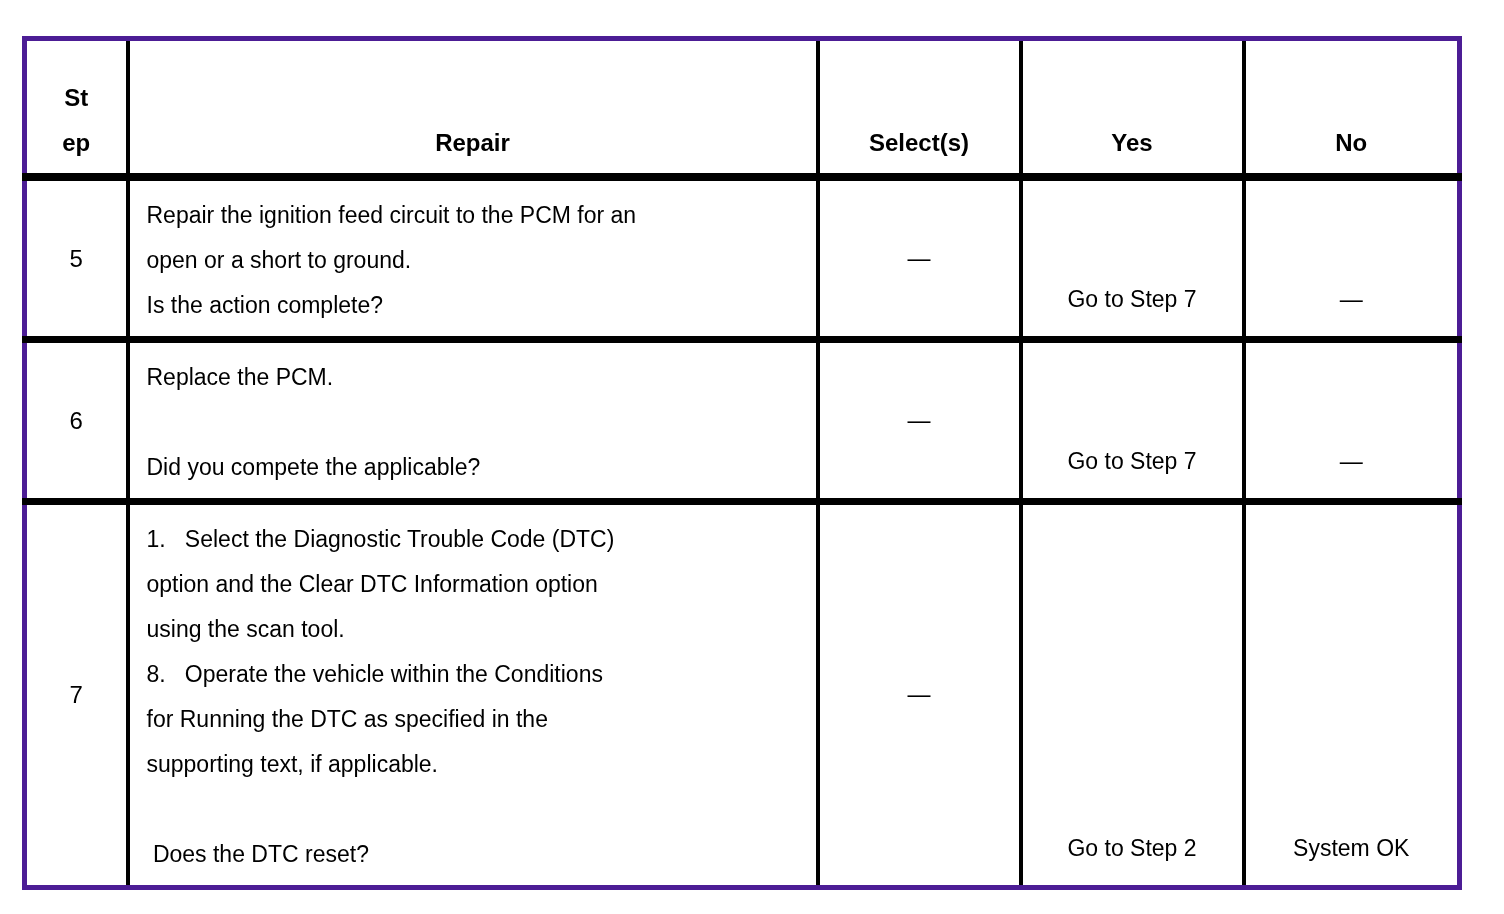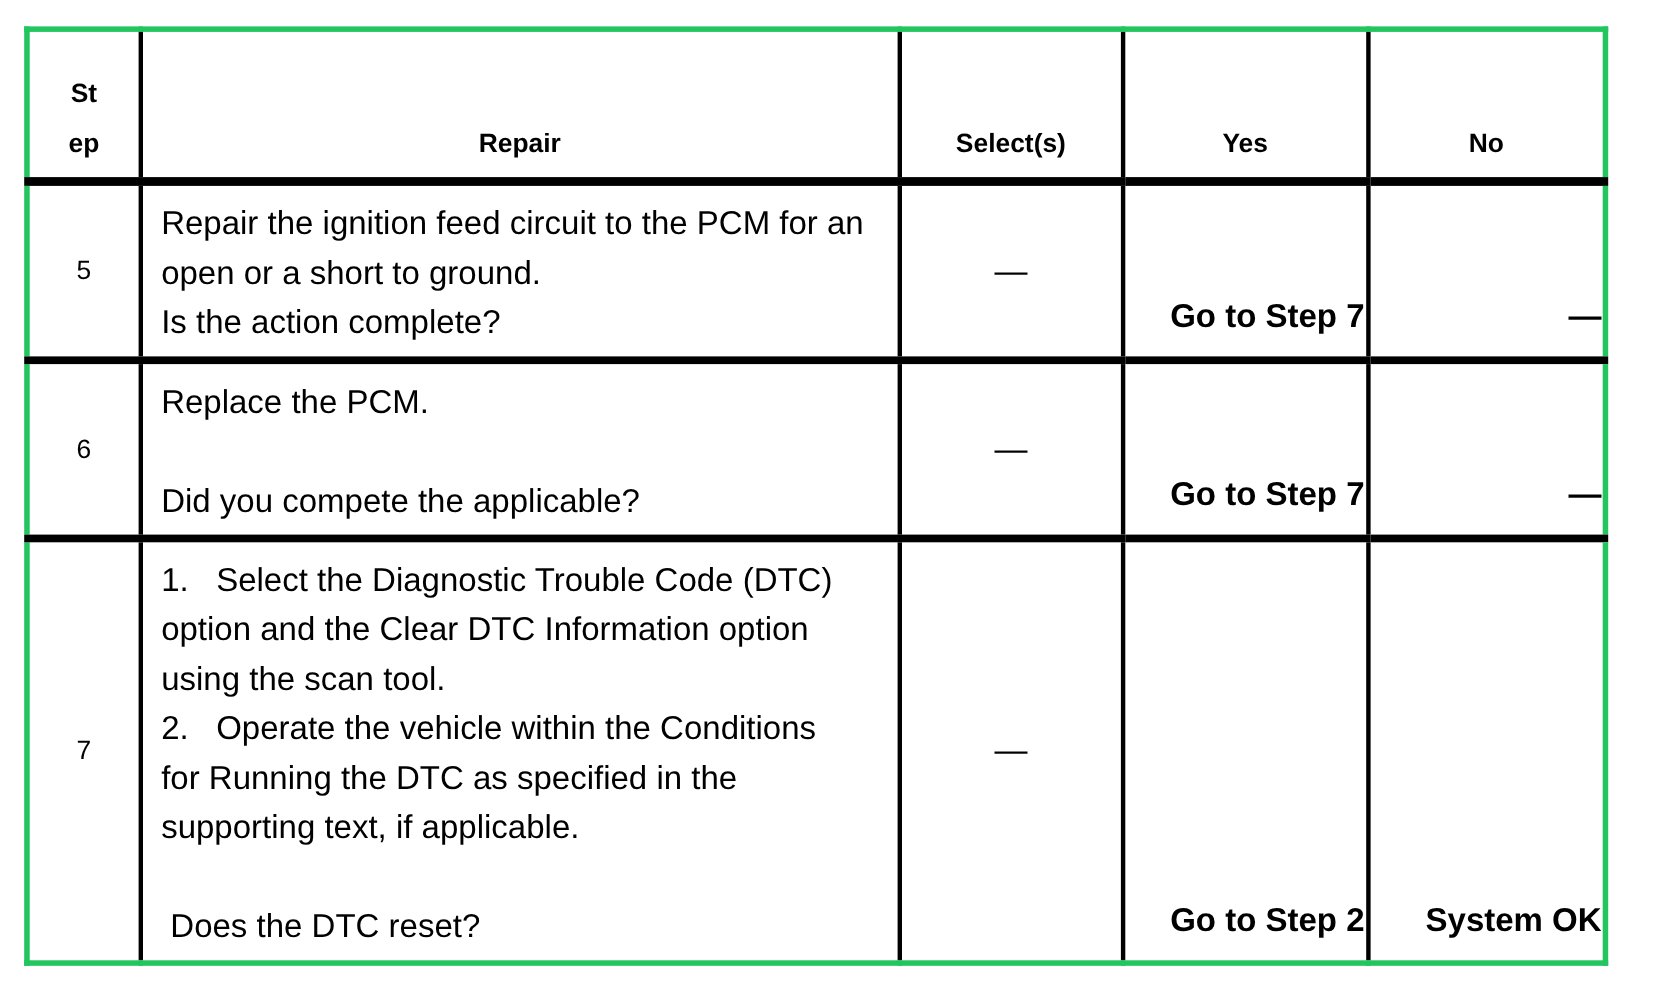--- a/index.html
+++ b/index.html
@@ -11,25 +11,25 @@
     position: relative;
     width: 1504px;
     height: 914px;
     background: #ffffff;
     font-family: "Liberation Sans", sans-serif;
     color: #000000;
   }
   table.diag {
     position: absolute;
     left: 22px;
-    top: 24px;
+    top: 36px;
     width: 1440px;
     border-collapse: collapse;
     table-layout: fixed;
-    border: 5px solid #22c55e;
+    border: 5px solid #4c1d95;
   }
   col.c-step   { width: 103px; }
   col.c-action { width: 690px; }
   col.c-values { width: 203px; }
   col.c-yes    { width: 223px; }
   col.c-no     { width: 216px; }
 
   th, td {
     border-left: 4px solid #000000;
     border-right: 4px solid #000000;
@@ -41,21 +41,21 @@
     vertical-align: bottom;
     text-align: center;
     font-weight: bold;
     font-size: 24px;
     line-height: 45px;
     padding: 0 4px 8px 4px;
     white-space: pre-line;
   }
   tbody td {
     border-top: 7px solid #000000;
-    font-size: 30px;
+    font-size: 23px;
     line-height: 45px;
   }
   tbody tr:nth-child(1) { height: 160px; }
   tbody tr:nth-child(2) { height: 161px; }
   tbody tr:nth-child(3) { height: 378px; }
 
   td.cell-step {
     text-align: center;
     vertical-align: middle;
     font-size: 24px;
@@ -64,24 +64,23 @@
     vertical-align: top;
     text-align: left;
     padding: 12px 6px 8px 17px;
     white-space: pre-wrap;
   }
   td.cell-values {
     text-align: center;
     vertical-align: middle;
   }
   td.cell-yes, td.cell-no {
-    text-align: right;
+    text-align: center;
     vertical-align: bottom;
     padding-bottom: 14px;
-    font-weight: bold;
   }
 </style>
 </head>
 <body>
 
 <div class="sheet">
   <table class="diag">
     <colgroup>
       <col class="c-step">
       <col class="c-action">
@@ -118,21 +117,21 @@
     <td class="cell-values">—</td>
     <td class="cell-yes">Go to Step 7</td>
     <td class="cell-no">—</td>
   </tr>
 
   <tr>
     <td class="cell-step">7</td>
     <td class="cell-action">1.   Select the Diagnostic Trouble Code (DTC)
 option and the Clear DTC Information option
 using the scan tool.
-2.   Operate the vehicle within the Conditions
+8.   Operate the vehicle within the Conditions
 for Running the DTC as specified in the
 supporting text, if applicable.
 
  Does the DTC reset?</td>
     <td class="cell-values">—</td>
     <td class="cell-yes">Go to Step 2</td>
     <td class="cell-no">System OK</td>
   </tr>
 </tbody>
   </table>

